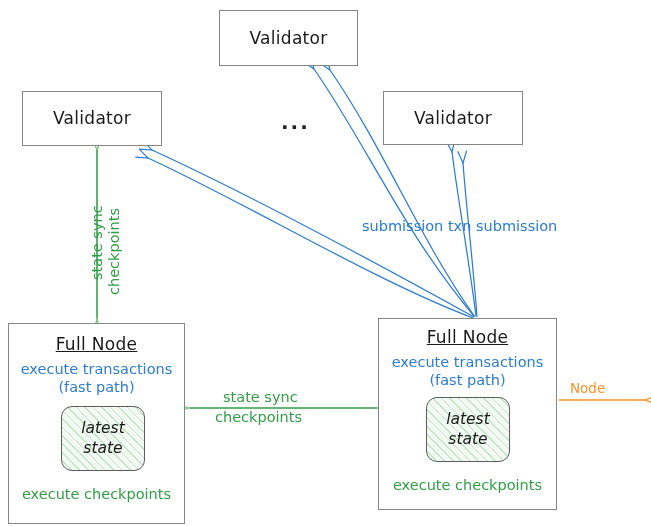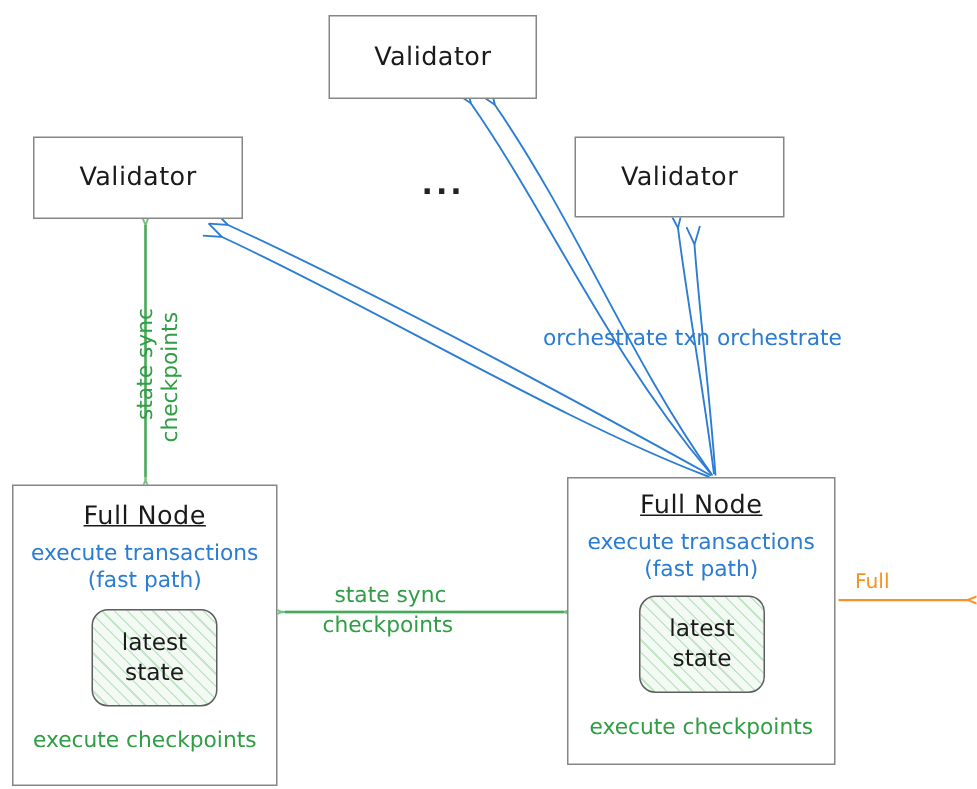--- a/index.html
+++ b/index.html
@@ -72,20 +72,21 @@
         rgba(90,180,100,0.30) 1.1px,
         rgba(255,255,255,0) 1.1px,
         rgba(255,255,255,0) 6px);
     display: flex;
     flex-direction: column;
     align-items: center;
     justify-content: center;
     color: #1a1a1a;
     font-size: 15.5px;
     line-height: 1.25;
+    font-style: italic;
   }
   .ellipsis-dots {
     position: absolute;
     color: #222;
     font-size: 20px;
     font-weight: bold;
     letter-spacing: 2px;
     line-height: 1;
   }
   .edge-label {
@@ -187,15 +188,15 @@
   </div>
   <div class="line-green" style="top:158px;">execute checkpoints</div>
 </div>
 
 <div class="vert-label" style="left:89px; top:280px;">state sync</div>
 <div class="vert-label" style="left:106px; top:295px;">checkpoints</div>
 
 <div class="edge-label lbl-green" style="left:223px; top:389px;">state sync</div>
 <div class="edge-label lbl-green" style="left:215px; top:409px;">checkpoints</div>
 
-<div class="edge-label lbl-blue" style="left:362px; top:218px;">orchestrate txn orchestrate</div>
-
-<div class="edge-label lbl-orange" style="left:570px; top:380px;">Full</div>
+<div class="edge-label lbl-blue" style="left:362px; top:218px;">submission txn submission</div>
+
+<div class="edge-label lbl-orange" style="left:570px; top:380px;">Node</div>
 
 </body></html>

